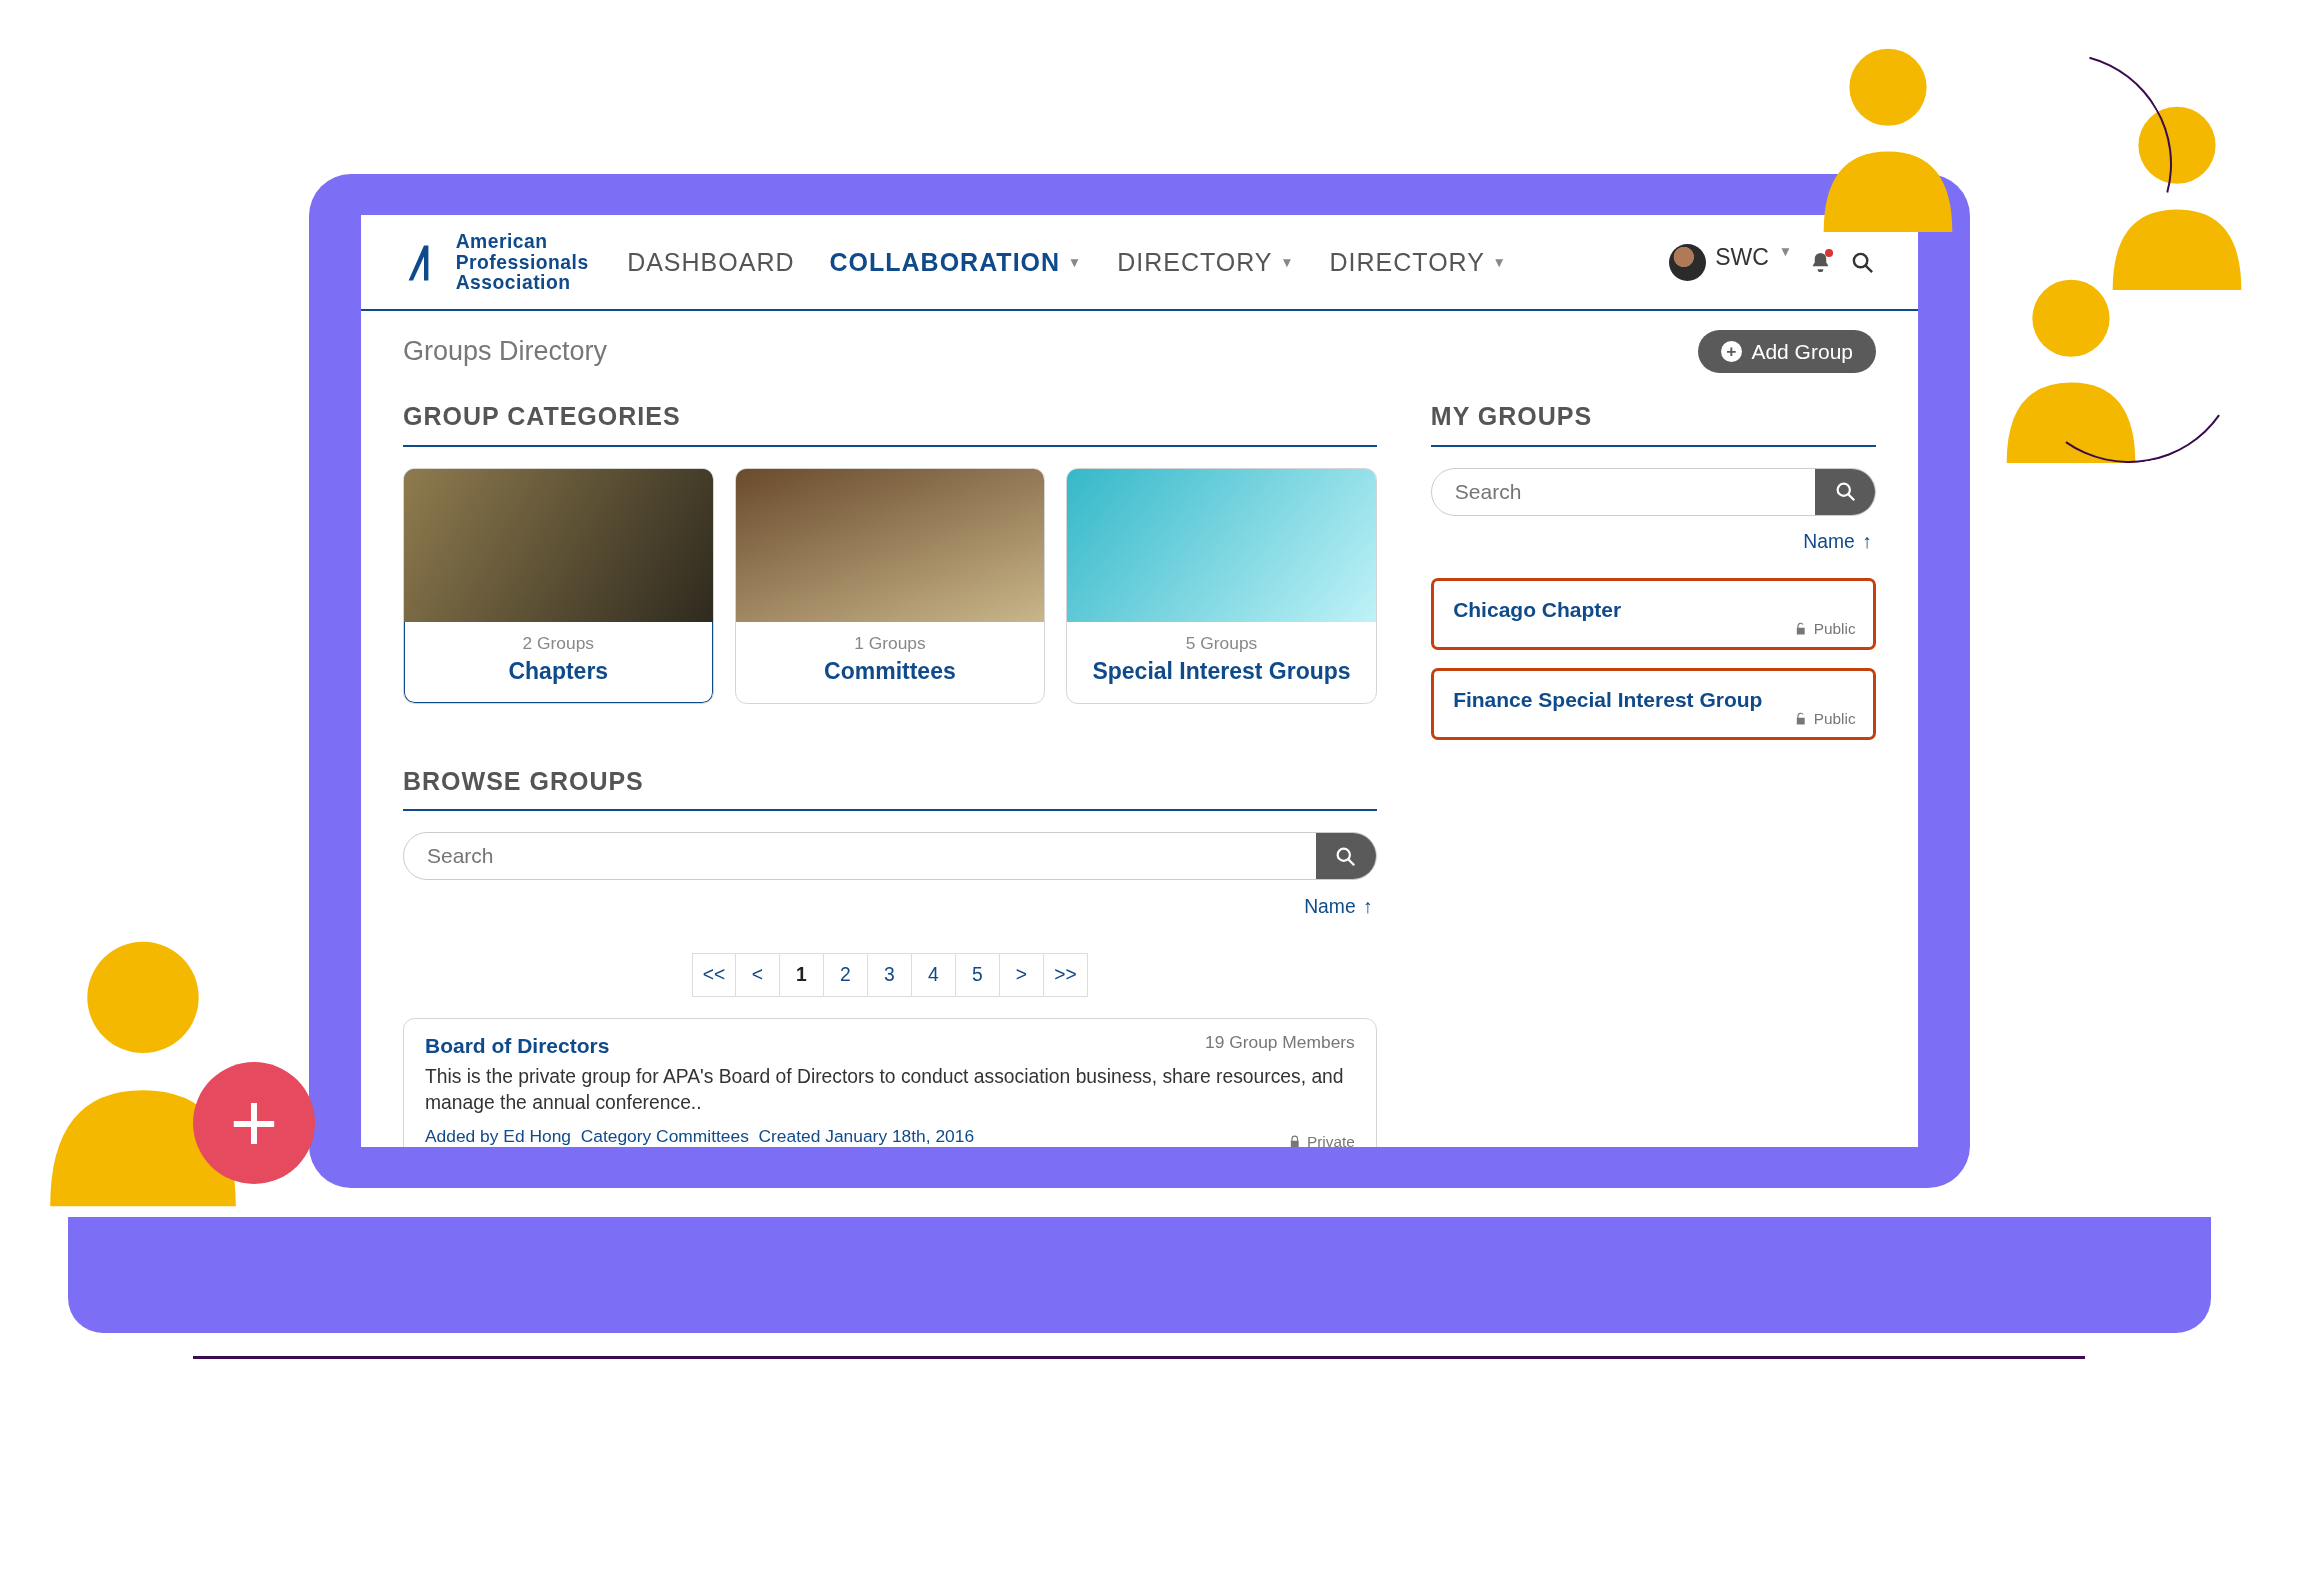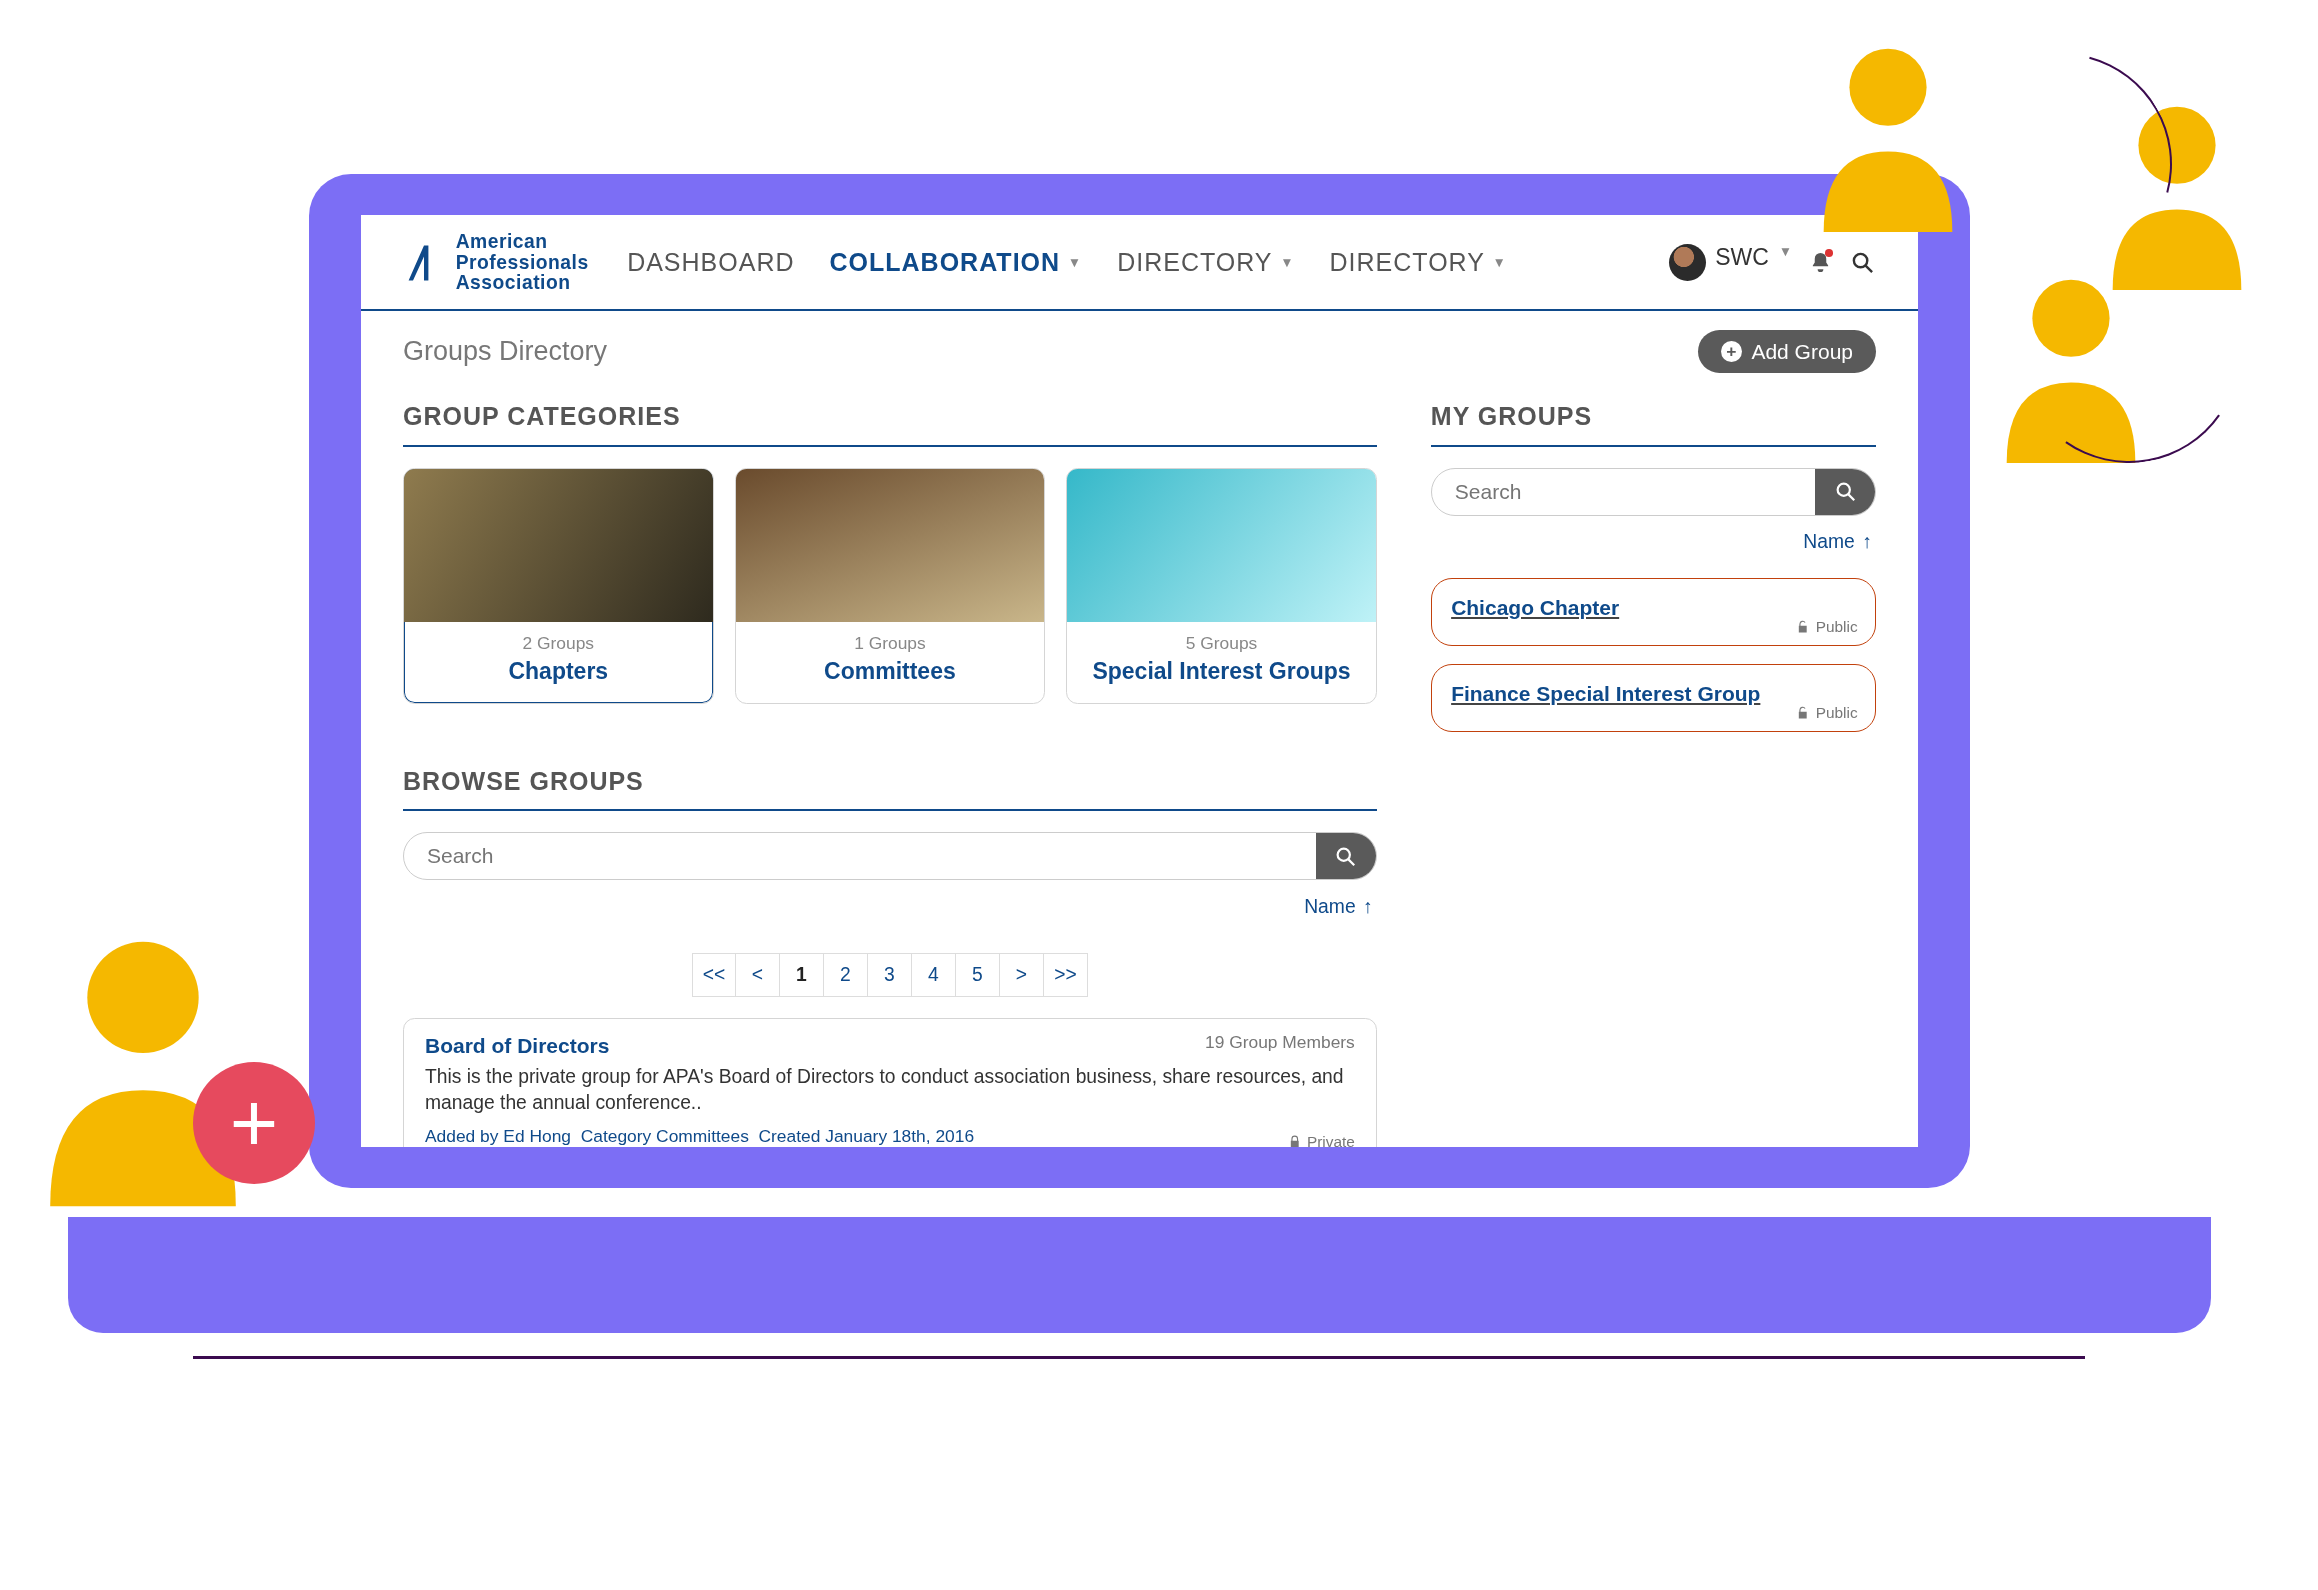--- a/index.html
+++ b/index.html
@@ -165,23 +165,22 @@
   .list-card{
     border:1px solid #d5d5d5;border-radius:11.6px;padding:15.4px 21px; position:relative;
   }
   .list-title{ color:#0f4a8a; font-weight:600; font-size:21px;}
   .list-desc{ font-size:19.3px; color:#333; margin-top:5.8px; line-height:1.35;}
   .list-meta{ font-size:17.4px; color:#0f4a8a; margin-top:9.7px;}
   .members-tag{ position:absolute; right:21px; top:13.5px; font-size:17.4px; color:#777;}
   .privacy-tag{ position:absolute; right:21px; bottom:11.6px; font-size:15.4px; color:#777; display:flex;align-items:center;gap:5.8px;}
 
   .mygroup-card{
-    border:1px solid #c2410c;border-radius:21px;padding:17.4px 19.3px 25px; position:relative; margin-bottom:17.4px;
+    border:3px solid #c2410c;border-radius:7px;padding:17.4px 19.3px 25px; position:relative; margin-bottom:17.4px;
     cursor:pointer;
-    text-decoration:underline;
   }
   .mygroup-name{ color:#0f4a8a; font-weight:600; font-size:21px;}
   .mygroup-priv{ position:absolute; right:17.4px; bottom:9.7px; font-size:15.4px;color:#777; display:flex;align-items:center;gap:5.8px;}
 
   svg { display:block; }
 </style>
 </head>
 <body>
 
 <div class="laptop-screen">

